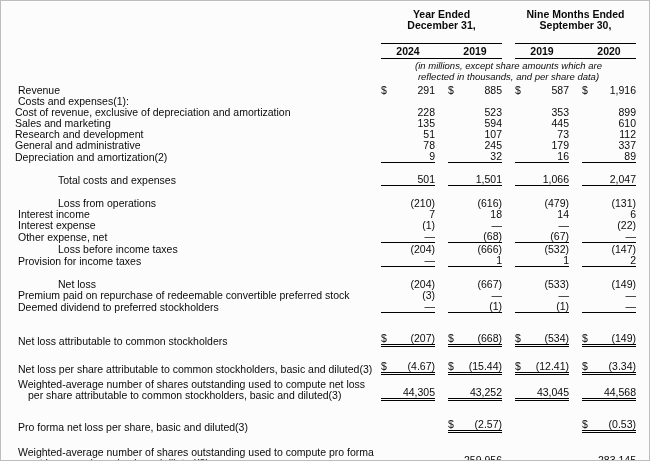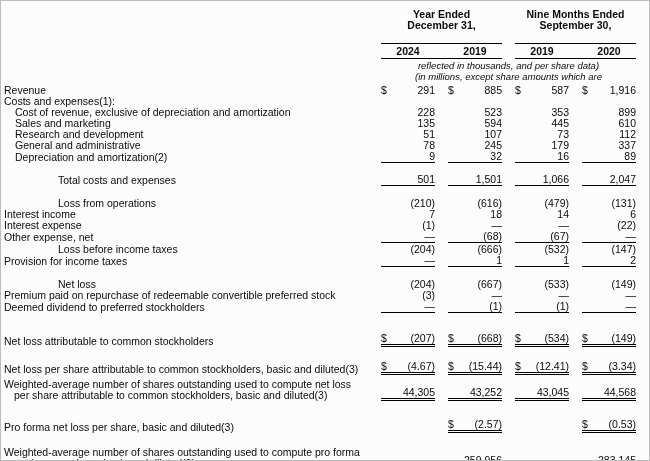--- a/index.html
+++ b/index.html
@@ -23,21 +23,21 @@
   .group { width:121px; text-align:center; font-weight:bold; }
   .group-title { line-height:11px; border-bottom:1px solid #000; padding-bottom:12px; }
   .years { display:flex; border-bottom:1px solid #000; padding:1px 0 1px 0; }
   .year { width:54px; text-align:center; font-weight:bold; line-height:12px; }
   .year + .year { margin-left:13px; }
   .note { text-align:center; font-style:italic; font-size:9.5px; line-height:10.5px; margin-top:2px; }
   
   .tbody { margin-top:3px; }
   .row { display:flex; align-items:flex-end; }
   .label { flex:1; line-height:11px; }
-  .ind0 { padding-left:3px; }
+  .ind0 { padding-left:17px; }
   .ind1 { padding-left:14px; }
   .ind2 { padding-left:57px; }
   .label .wrap { padding-left:10px; }
   .cells { display:flex; width:255px; margin-right:13px; }
   .cell { width:54px; display:flex; justify-content:space-between; line-height:11px; box-sizing:border-box; }
   .cell + .cell { margin-left:13px; }
   .rule-single { border-bottom:1px solid #000; }
   .rule-double { border-bottom:3px double #000; }
   .cell .dollar { text-align:left; }
   .cell .val { text-align:right; }
@@ -66,22 +66,22 @@
             <div>Nine Months Ended</div>
             <div>September 30,</div>
           </div>
           <div class="years">
             <div class="year">2019</div>
             <div class="year">2020</div>
           </div>
         </div>
       </div>
       <div class="note">
+        <div>(in millions, except share amounts which are</div>
         <div>reflected in thousands, and per share data)</div>
-        <div>(in millions, except share amounts which are</div>
       </div>
     </div>
   </div>
 
   <div class="tbody">
       <div class="row">
         <div class="label ind0">
           <div>Revenue</div>
         </div>
         <div class="cells">

